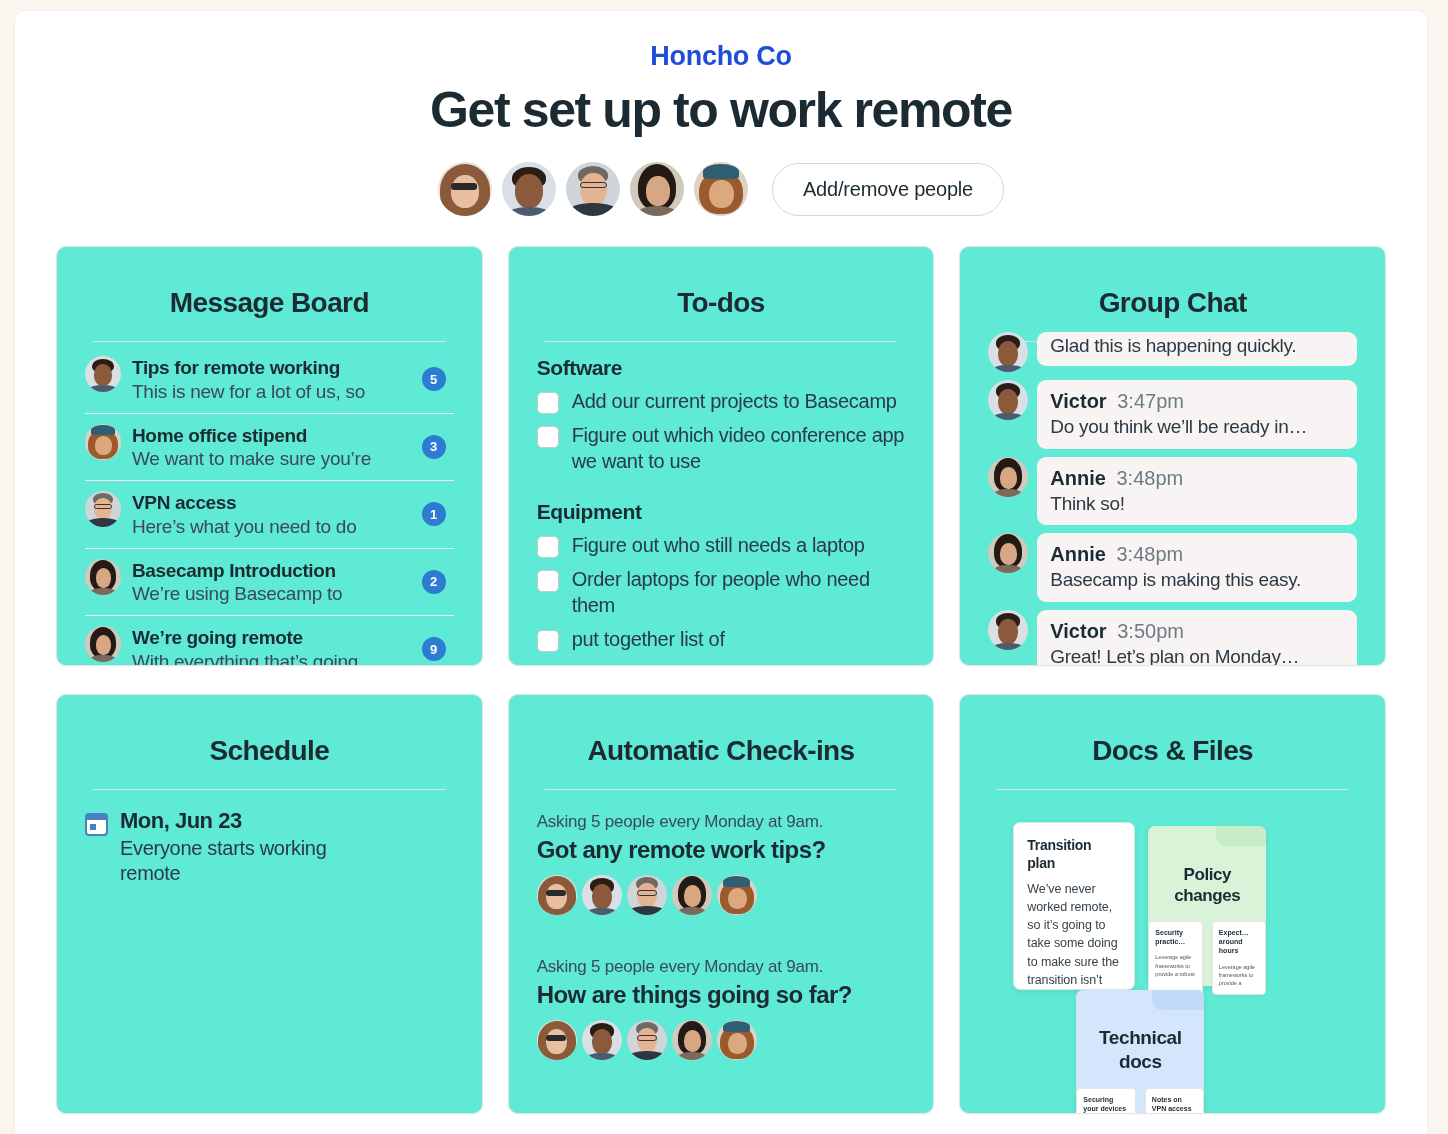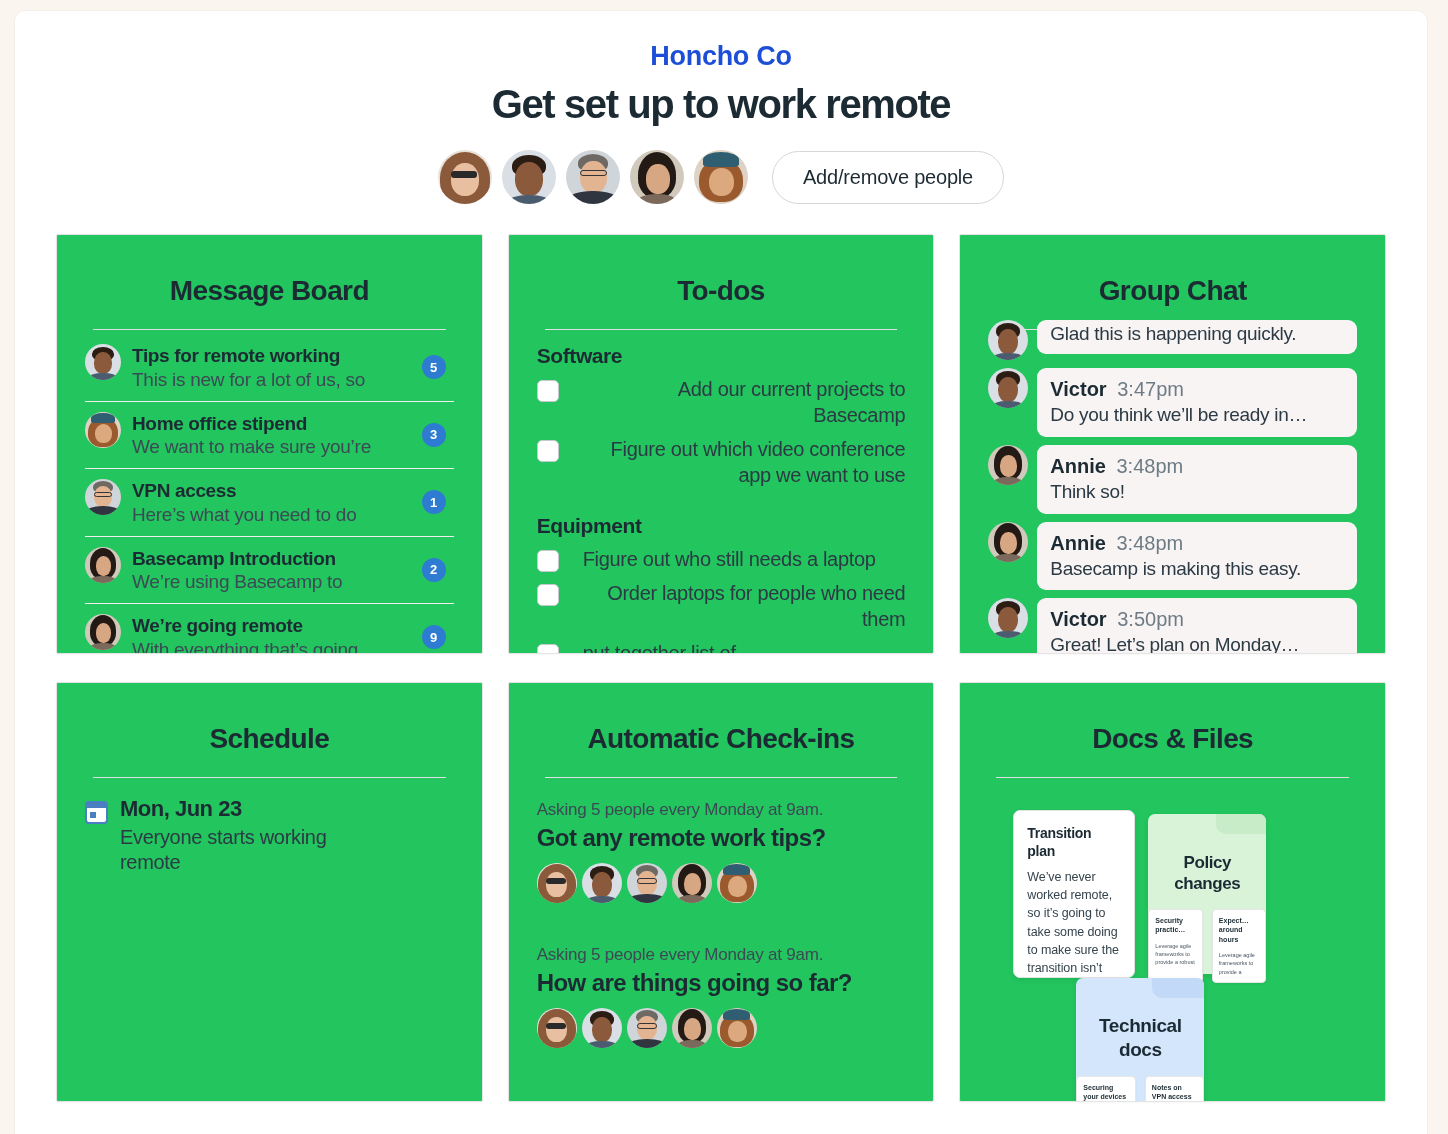--- a/index.html
+++ b/index.html
@@ -35,21 +35,21 @@
     padding-top: 30px;
     text-align: center;
   }
   #company-name {
     font-size: 27px;
     font-weight: bold;
     letter-spacing: -0.3px;
     color: #1d4ed8;
   }
   #project-title {
-    font-size: 40px;
+    font-size: 50px;
     font-weight: bold;
     letter-spacing: -1.4px;
     color: #1c2b33;
     margin-top: 9px;
     line-height: 1.18;
   }
 
   #people-row {
     margin-top: 22px;
     display: flex;
@@ -92,23 +92,23 @@
 
   
   #grid {
     margin: 30px 41px 0 41px;
     display: grid;
     grid-template-columns: repeat(3, 1fr);
     column-gap: 25px;
     row-gap: 28px;
   }
   .card {
-    background: #22c55e;
+    background: #5eead4;
     border: 1px solid #e4e4e4;
-    border-radius: 2px;
+    border-radius: 10px;
     box-shadow: 0 1px 2px rgba(0,0,0,0.03);
     height: 420px;
     padding: 22px 28px 0 28px;
     overflow: hidden;
     position: relative;
   }
   .card-title {
     text-align: center;
     font-size: 28px;
     font-weight: bold;
@@ -172,23 +172,22 @@
     font-size: 21px;
     font-weight: bold;
     color: #1c2b33;
     letter-spacing: -0.4px;
     margin: 0 0 4px 0;
   }
   .todo-group + .todo-group { margin-top: 22px; }
   .todo-item {
     display: flex;
     align-items: flex-start;
-    gap: 24px;
+    gap: 13px;
     padding: 4px 0;
-    text-align: right;
   }
   .checkbox {
     flex: 0 0 auto;
     width: 22px; height: 22px;
     border: 1px solid #c3c9cd;
     border-radius: 5px;
     background: #fff;
     margin-top: 4px;
   }
   .todo-label {

